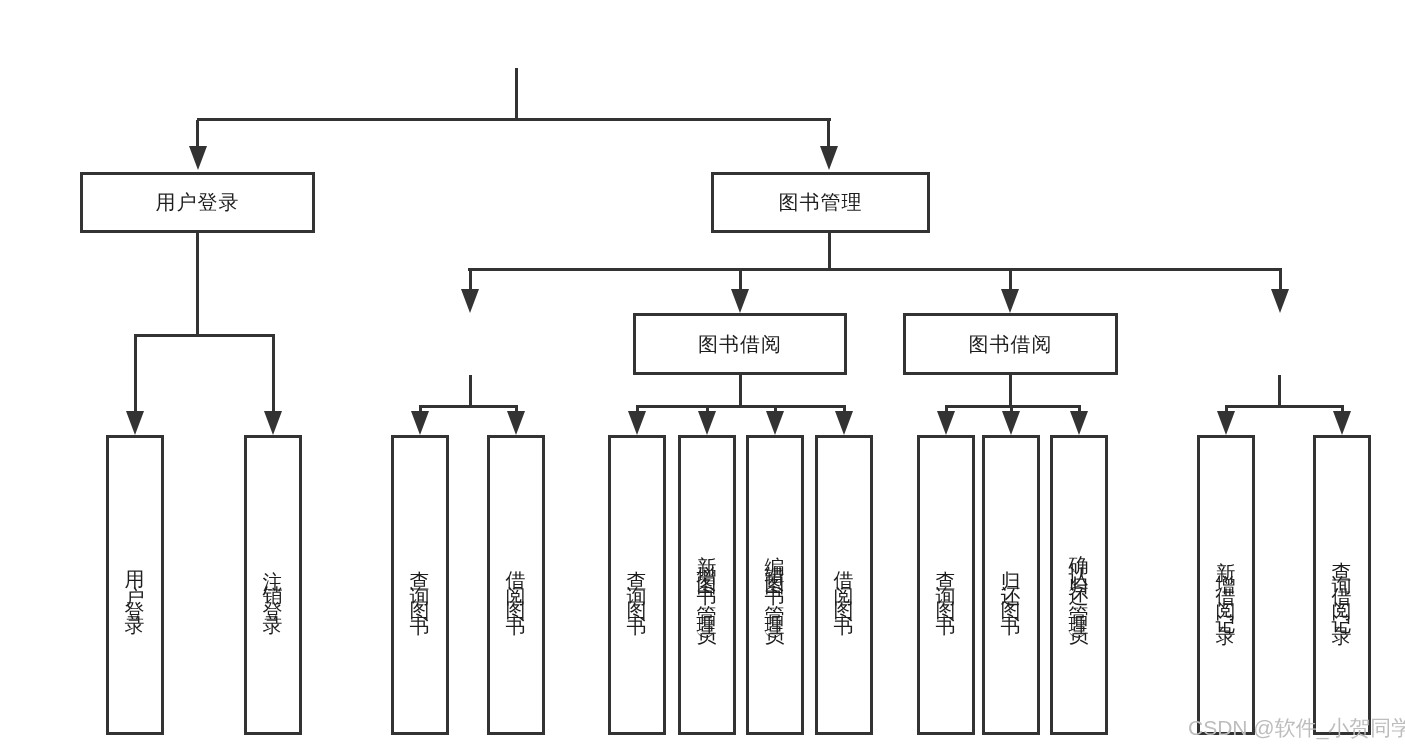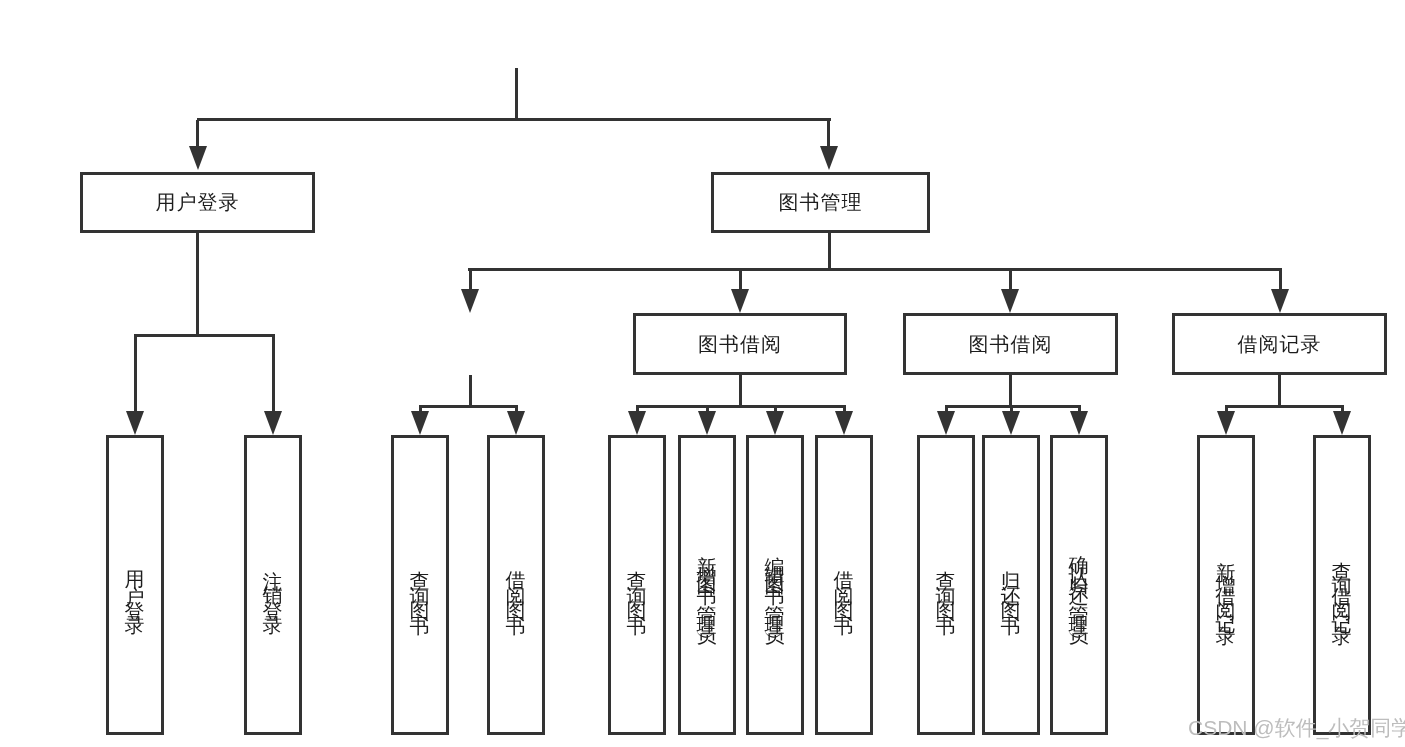--- a/index.html
+++ b/index.html
@@ -69,23 +69,20 @@
   <div class="arrow" style="left:461px;top:289px;"></div>
   <div class="arrow" style="left:731px;top:289px;"></div>
   <div class="arrow" style="left:1001px;top:289px;"></div>
   <div class="arrow" style="left:1271px;top:289px;"></div>
 
   <div class="box" style="left:633px;top:313px;width:214px;height:62px;">
     <span>图书借阅</span>
   </div>
   <div class="box" style="left:903px;top:313px;width:215px;height:62px;">
     <span>图书借阅</span>
-  </div>
-  <div class="box" style="left:1172px;top:313px;width:215px;height:62px;">
-    <span>借阅记录</span>
   </div>
 
   <div class="vline" style="left:469px;top:375px;height:33px;"></div>
   <div class="hline" style="left:419px;top:405px;width:99px;"></div>
   <div class="vline" style="left:419px;top:405px;height:8px;"></div>
   <div class="vline" style="left:515px;top:405px;height:8px;"></div>
   <div class="arrow" style="left:411px;top:411px;"></div>
   <div class="arrow" style="left:507px;top:411px;"></div>
 
   <div class="vline" style="left:739px;top:375px;height:33px;"></div>

